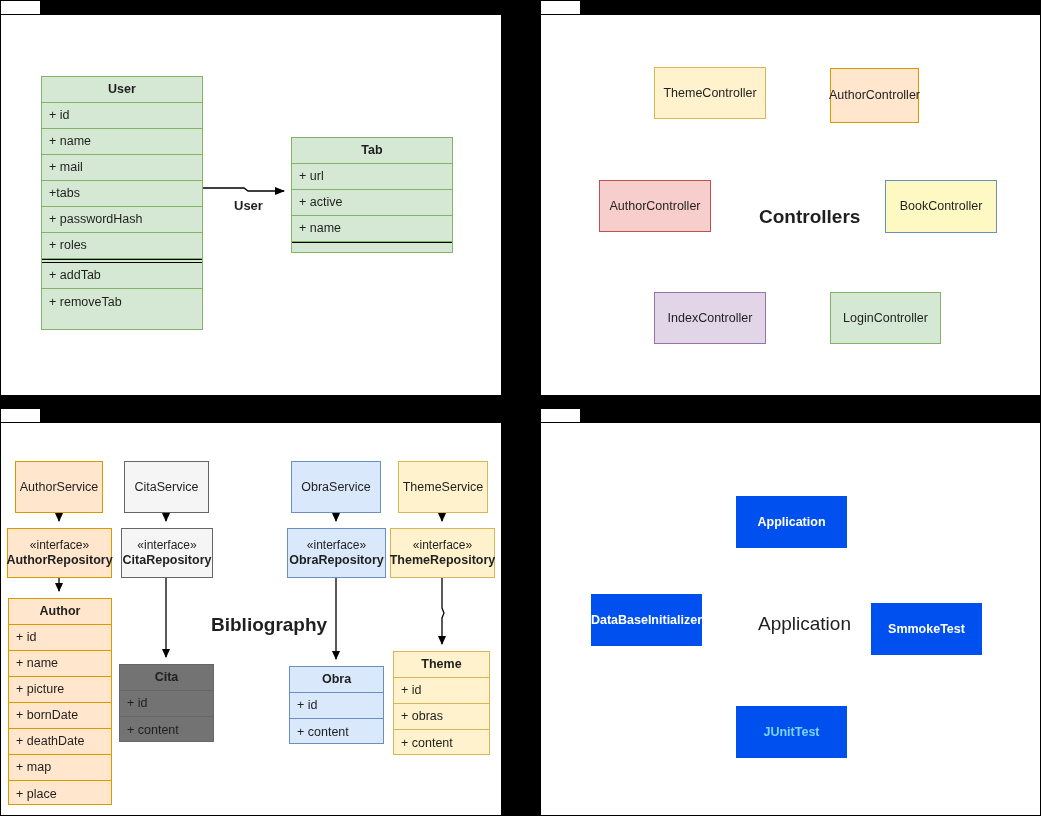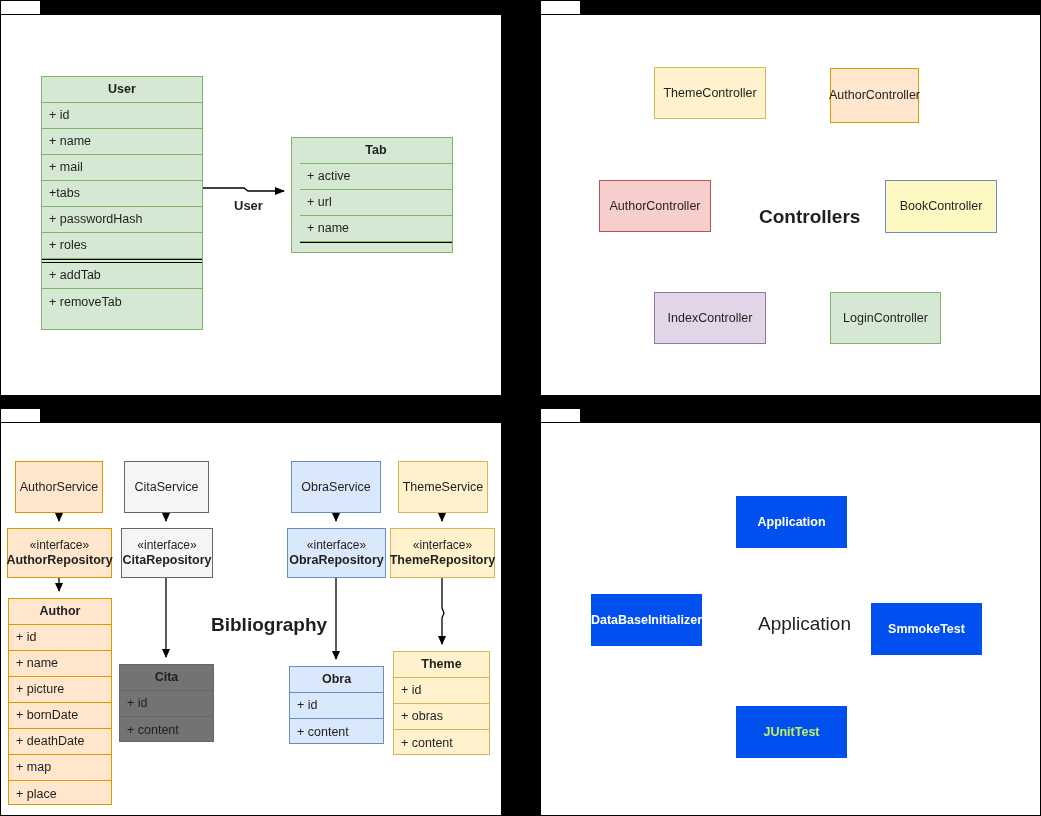--- a/index.html
+++ b/index.html
@@ -118,24 +118,24 @@
         <div class="row" style="height:26px; border-bottom-color:#82b366;">+ mail</div>
         <div class="row" style="height:26px; border-bottom-color:#82b366;">+tabs</div>
         <div class="row" style="height:26px; border-bottom-color:#82b366;">+ passwordHash</div>
         <div class="row" style="height:26px; border-bottom-color:#82b366;">+ roles</div>
         <div class="row sep" style="border-top-color:#000; border-bottom-color:#000;"></div>
         <div class="row" style="height:26px; border-bottom-color:#82b366;">+ addTab</div>
         <div class="row" style="height:26px; border-bottom-color:#82b366;">+ removeTab</div>
       </div>
 
       <div class="uml" style="left:290px; top:122px; width:162px; height:116px;
-                  background:#d5e8d4; border-color:#82b366;padding-left:8px;">
+                  background:#d5e8d4; border-color:#82b366;">
         <div class="row title" style="height:26px; border-bottom-color:#82b366;">Tab</div>
+        <div class="row" style="height:26px; border-bottom-color:#82b366;">+ url</div>
         <div class="row" style="height:26px; border-bottom-color:#82b366;">+ active</div>
-        <div class="row" style="height:26px; border-bottom-color:#82b366;">+ url</div>
         <div class="row" style="height:26px; border-bottom-color:#82b366;">+ name</div>
         <div class="row sep" style="border-top-color:#000; border-bottom-color:#000;"></div>
       </div>
 
       <svg class="wires" width="502" height="382">
         <defs>
           <marker id="arrHead" markerWidth="10" markerHeight="8" refX="9" refY="4" orient="auto" markerUnits="userSpaceOnUse">
             <path d="M0,0 L10,4 L0,8 Z" fill="#000000"></path>
           </marker>
         </defs>
@@ -271,18 +271,18 @@
     <div class="canvas">
 
       <div class="simplebox bold" style="left:195px; top:73px; width:111px; height:52px; background:#0050ef; border-color:#0050ef; color:#ffffff;">Application</div>
 
       <div class="simplebox bold" style="left:50px; top:171px; width:111px; height:52px; background:#0050ef; border-color:#0050ef; color:#ffffff;">DataBaseInitializer</div>
 
       <div class="cenlabel reg" style="left:217px; top:190px;">Application</div>
 
       <div class="simplebox bold" style="left:330px; top:180px; width:111px; height:52px; background:#0050ef; border-color:#0050ef; color:#ffffff;">SmmokeTest</div>
 
-      <div class="simplebox bold" style="left:195px; top:283px; width:111px; height:52px; background:#0050ef; border-color:#0050ef; color:#bef264;">JUnitTest</div>
+      <div class="simplebox bold" style="left:195px; top:283px; width:111px; height:52px; background:#0050ef; border-color:#0050ef; color:#7dd3fc;">JUnitTest</div>
 
     </div>
   </div>
 
 </div>
 
 </body></html>

